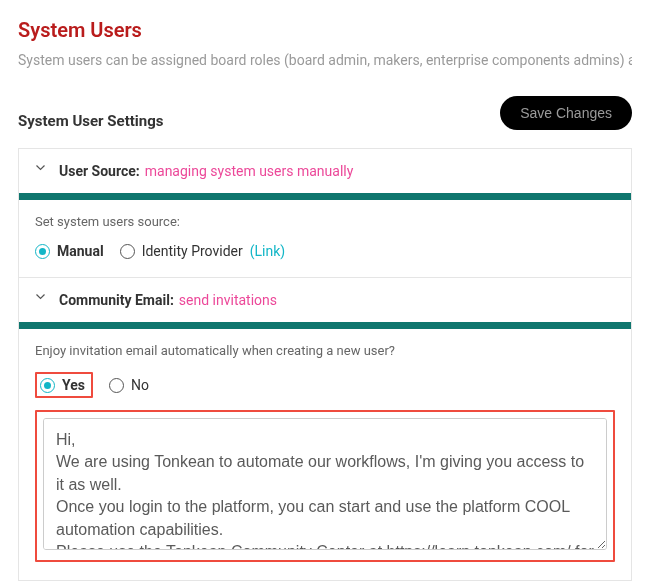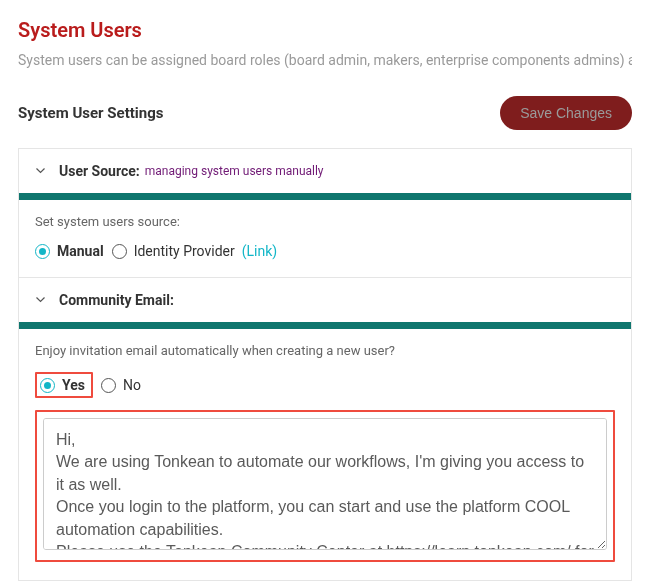--- a/index.html
+++ b/index.html
@@ -1,29 +1,29 @@
 <!DOCTYPE html>
 <html><head>
   <meta charset="utf-8">
   <style>
     * { margin: 0; padding: 0; box-sizing: border-box; }
     body { font-family: -apple-system, BlinkMacSystemFont, "Segoe UI", Roboto, sans-serif; background: #fff; color: #333; padding: 18px; width: 650px; }
     .page-title { font-size: 20px; font-weight: 600; color: #b91c1c; margin-bottom: 10px; }
     .page-desc { font-size: 14px; color: #9a9a9a; margin-bottom: 28px; white-space: nowrap; overflow: hidden; }
-    .settings-header { display: flex; align-items: center; justify-content: space-between; margin-bottom: 18px; }
+    .settings-header { display: flex; align-items: flex-end; justify-content: space-between; margin-bottom: 18px; }
     .settings-title { font-size: 15px; font-weight: 700; color: #333; }
-    .save-btn { background: #7f1d1d; color: #9a9a9a; border: none; border-radius: 18px; padding: 9px 20px; font-size: 14px; font-weight: 500; cursor: pointer; }
+    .save-btn { background: #000000; color: #9a9a9a; border: none; border-radius: 18px; padding: 9px 20px; font-size: 14px; font-weight: 500; cursor: pointer; }
     .panel { border: 1px solid #e5e5e5; }
-    .section-hdr { display: flex; align-items: center; padding: 14px 16px; }
+    .section-hdr { display: flex; align-items: flex-start; padding: 14px 16px; }
     .chevron { width: 10px; height: 10px; margin-right: 14px; color: #555; display: inline-flex; align-items: center; justify-content: center; }
     .hdr-label { font-size: 14px; font-weight: 700; color: #333; margin-right: 5px; }
-    .hdr-value { font-size: 12px; color: #701a75; }
+    .hdr-value { font-size: 14px; color: #ec4899; }
     .section-body { border-top: 7px solid #0f766e; padding: 14px 16px 18px; }
     .body-label { font-size: 13px; color: #666; margin-bottom: 14px; }
-    .radio-row { display: flex; align-items: center; gap: 8px; }
+    .radio-row { display: flex; align-items: center; gap: 16px; }
     .radio-opt { display: inline-flex; align-items: center; gap: 7px; cursor: pointer; }
     .radio-circ { width: 15px; height: 15px; border-radius: 50%; display: inline-flex; align-items: center; justify-content: center; }
     .radio-circ.on { border: 1.5px solid #12b6c7; }
     .radio-dot { width: 7px; height: 7px; border-radius: 50%; background: #12b6c7; }
     .radio-circ.off { border: 1.5px solid #555; }
     .radio-text { font-size: 14px; color: #333; }
     .radio-text.bold { font-weight: 700; }
     .link-txt { color: #12b6c7; cursor: pointer; font-size: 14px; }
     .section-hdr.bordered { border-top: 1px solid #e5e5e5; }
     .highlight-yes { border: 2px solid #ef4b3e; padding: 3px 6px 3px 3px; display: inline-flex; gap: 7px; border-radius: 1px; }
@@ -70,20 +70,21 @@
     </div>
   </div>
 
   <div class="section-hdr bordered">
     <span class="chevron">
       <svg width="9" height="6" viewBox="0 0 9 6">
           <path d="M0.5 0.5 L4.5 4.5 L8.5 0.5" stroke="currentColor" stroke-width="1.2" fill="none"></path>
         </svg>
     </span>
     <span class="hdr-label">Community Email:</span>
+    <span class="hdr-value">send invitations</span>
   </div>
 
   <div class="section-body">
     <div class="body-label">Enjoy invitation email automatically when creating a new user?</div>
     <div class="radio-row">
       <span class="highlight-yes">
         <label class="radio-opt">
           <span class="radio-circ on">
               <span class="radio-dot"></span>
             </span>

